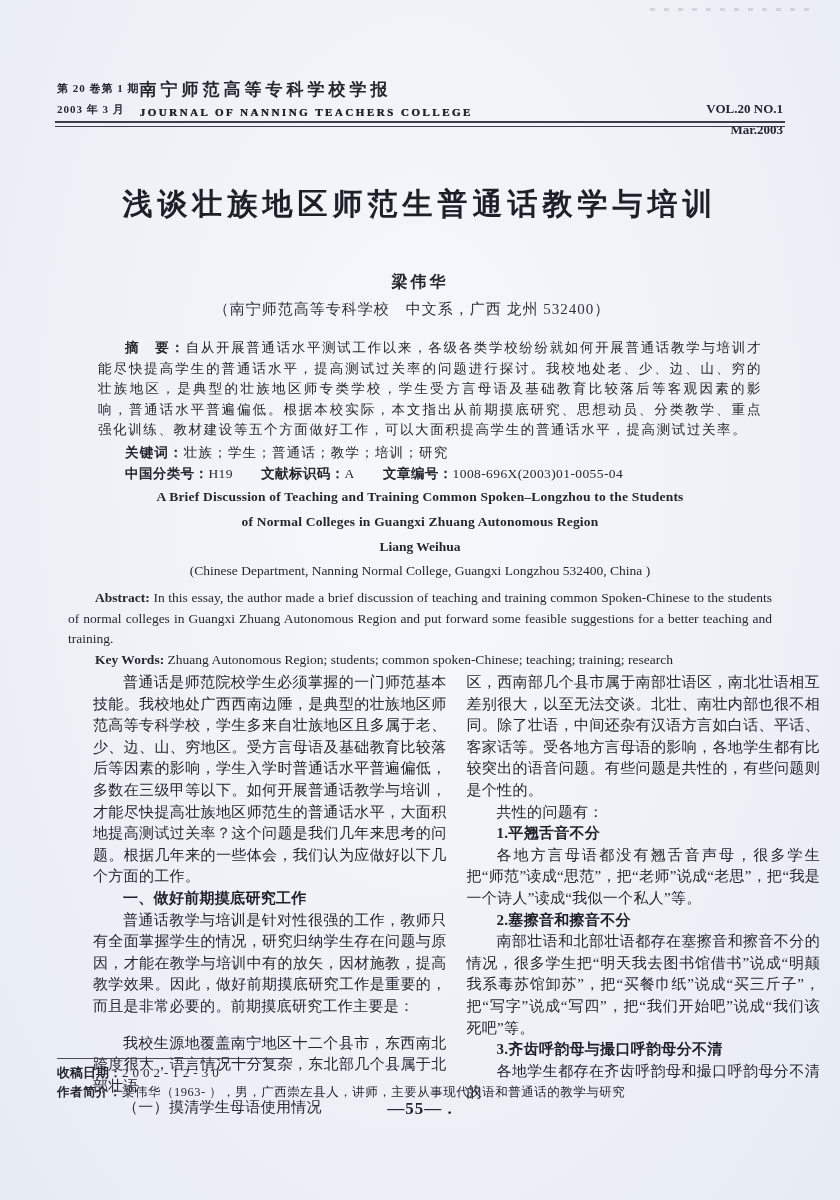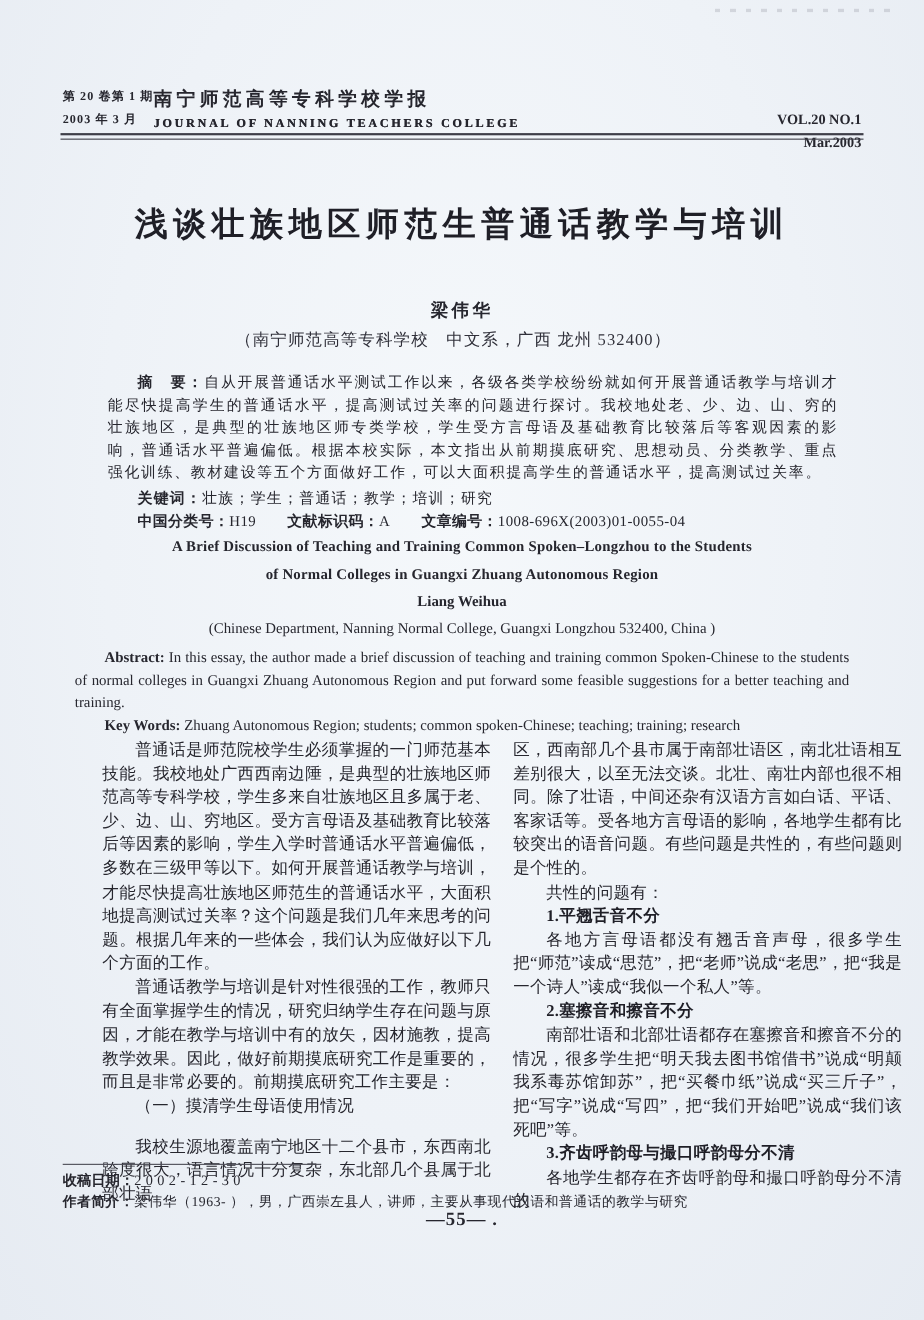--- a/index.html
+++ b/index.html
@@ -104,23 +104,24 @@
     <div class="en-title">of Normal Colleges in Guangxi Zhuang Autonomous Region</div>
     <div class="en-author">Liang Weihua</div>
     <div class="en-affil">(Chinese Department, Nanning Normal College, Guangxi Longzhou 532400, China )</div>
     <p class="en-abstract"><span class="lbl">Abstract:</span> <span>In this essay, the author made a brief discussion of teaching and training common Spoken-Chinese to the students of normal colleges in Guangxi Zhuang Autonomous Region and put forward some feasible suggestions for a better teaching and training.</span></p>
     <p class="en-kw"><span class="lbl">Key Words:</span> <span>Zhuang Autonomous Region; students; common spoken-Chinese; teaching; training; research</span></p>
   </section>
 
   <section class="columns">
     <div class="col">
       <p class="indent">普通话是师范院校学生必须掌握的一门师范基本技能。我校地处广西西南边陲，是典型的壮族地区师范高等专科学校，学生多来自壮族地区且多属于老、少、边、山、穷地区。受方言母语及基础教育比较落后等因素的影响，学生入学时普通话水平普遍偏低，多数在三级甲等以下。如何开展普通话教学与培训，才能尽快提高壮族地区师范生的普通话水平，大面积地提高测试过关率？这个问题是我们几年来思考的问题。根据几年来的一些体会，我们认为应做好以下几个方面的工作。</p>
+      <p class="h indent">一、做好前期摸底研究工作</p>
       <p class="indent">普通话教学与培训是针对性很强的工作，教师只有全面掌握学生的情况，研究归纳学生存在问题与原因，才能在教学与培训中有的放矢，因材施教，提高教学效果。因此，做好前期摸底研究工作是重要的，而且是非常必要的。前期摸底研究工作主要是：</p>
+      <p class="indent gap-top">我校生源地覆盖南宁地区十二个县市，东西南北跨度很大，语言情况十分复杂，东北部几个县属于北部壮语</p>
       <p class="indent">（一）摸清学生母语使用情况</p>
-      <p class="indent gap-top">我校生源地覆盖南宁地区十二个县市，东西南北跨度很大，语言情况十分复杂，东北部几个县属于北部壮语</p>
     </div>
     <div class="col">
       <p>区，西南部几个县市属于南部壮语区，南北壮语相互差别很大，以至无法交谈。北壮、南壮内部也很不相同。除了壮语，中间还杂有汉语方言如白话、平话、客家话等。受各地方言母语的影响，各地学生都有比较突出的语音问题。有些问题是共性的，有些问题则是个性的。</p>
       <p class="indent">共性的问题有：</p>
       <p class="h indent">1.平翘舌音不分</p>
       <p class="indent">各地方言母语都没有翘舌音声母，很多学生把“师范”读成“思范”，把“老师”说成“老思”，把“我是一个诗人”读成“我似一个私人”等。</p>
       <p class="h indent">2.塞擦音和擦音不分</p>
       <p class="indent">南部壮语和北部壮语都存在塞擦音和擦音不分的情况，很多学生把“明天我去图书馆借书”说成“明颠我系毒苏馆卸苏”，把“买餐巾纸”说成“买三斤子”，把“写字”说成“写四”，把“我们开始吧”说成“我们该死吧”等。</p>
       <p class="h indent">3.齐齿呼韵母与撮口呼韵母分不清</p>
       <p class="indent">各地学生都存在齐齿呼韵母和撮口呼韵母分不清的</p>

